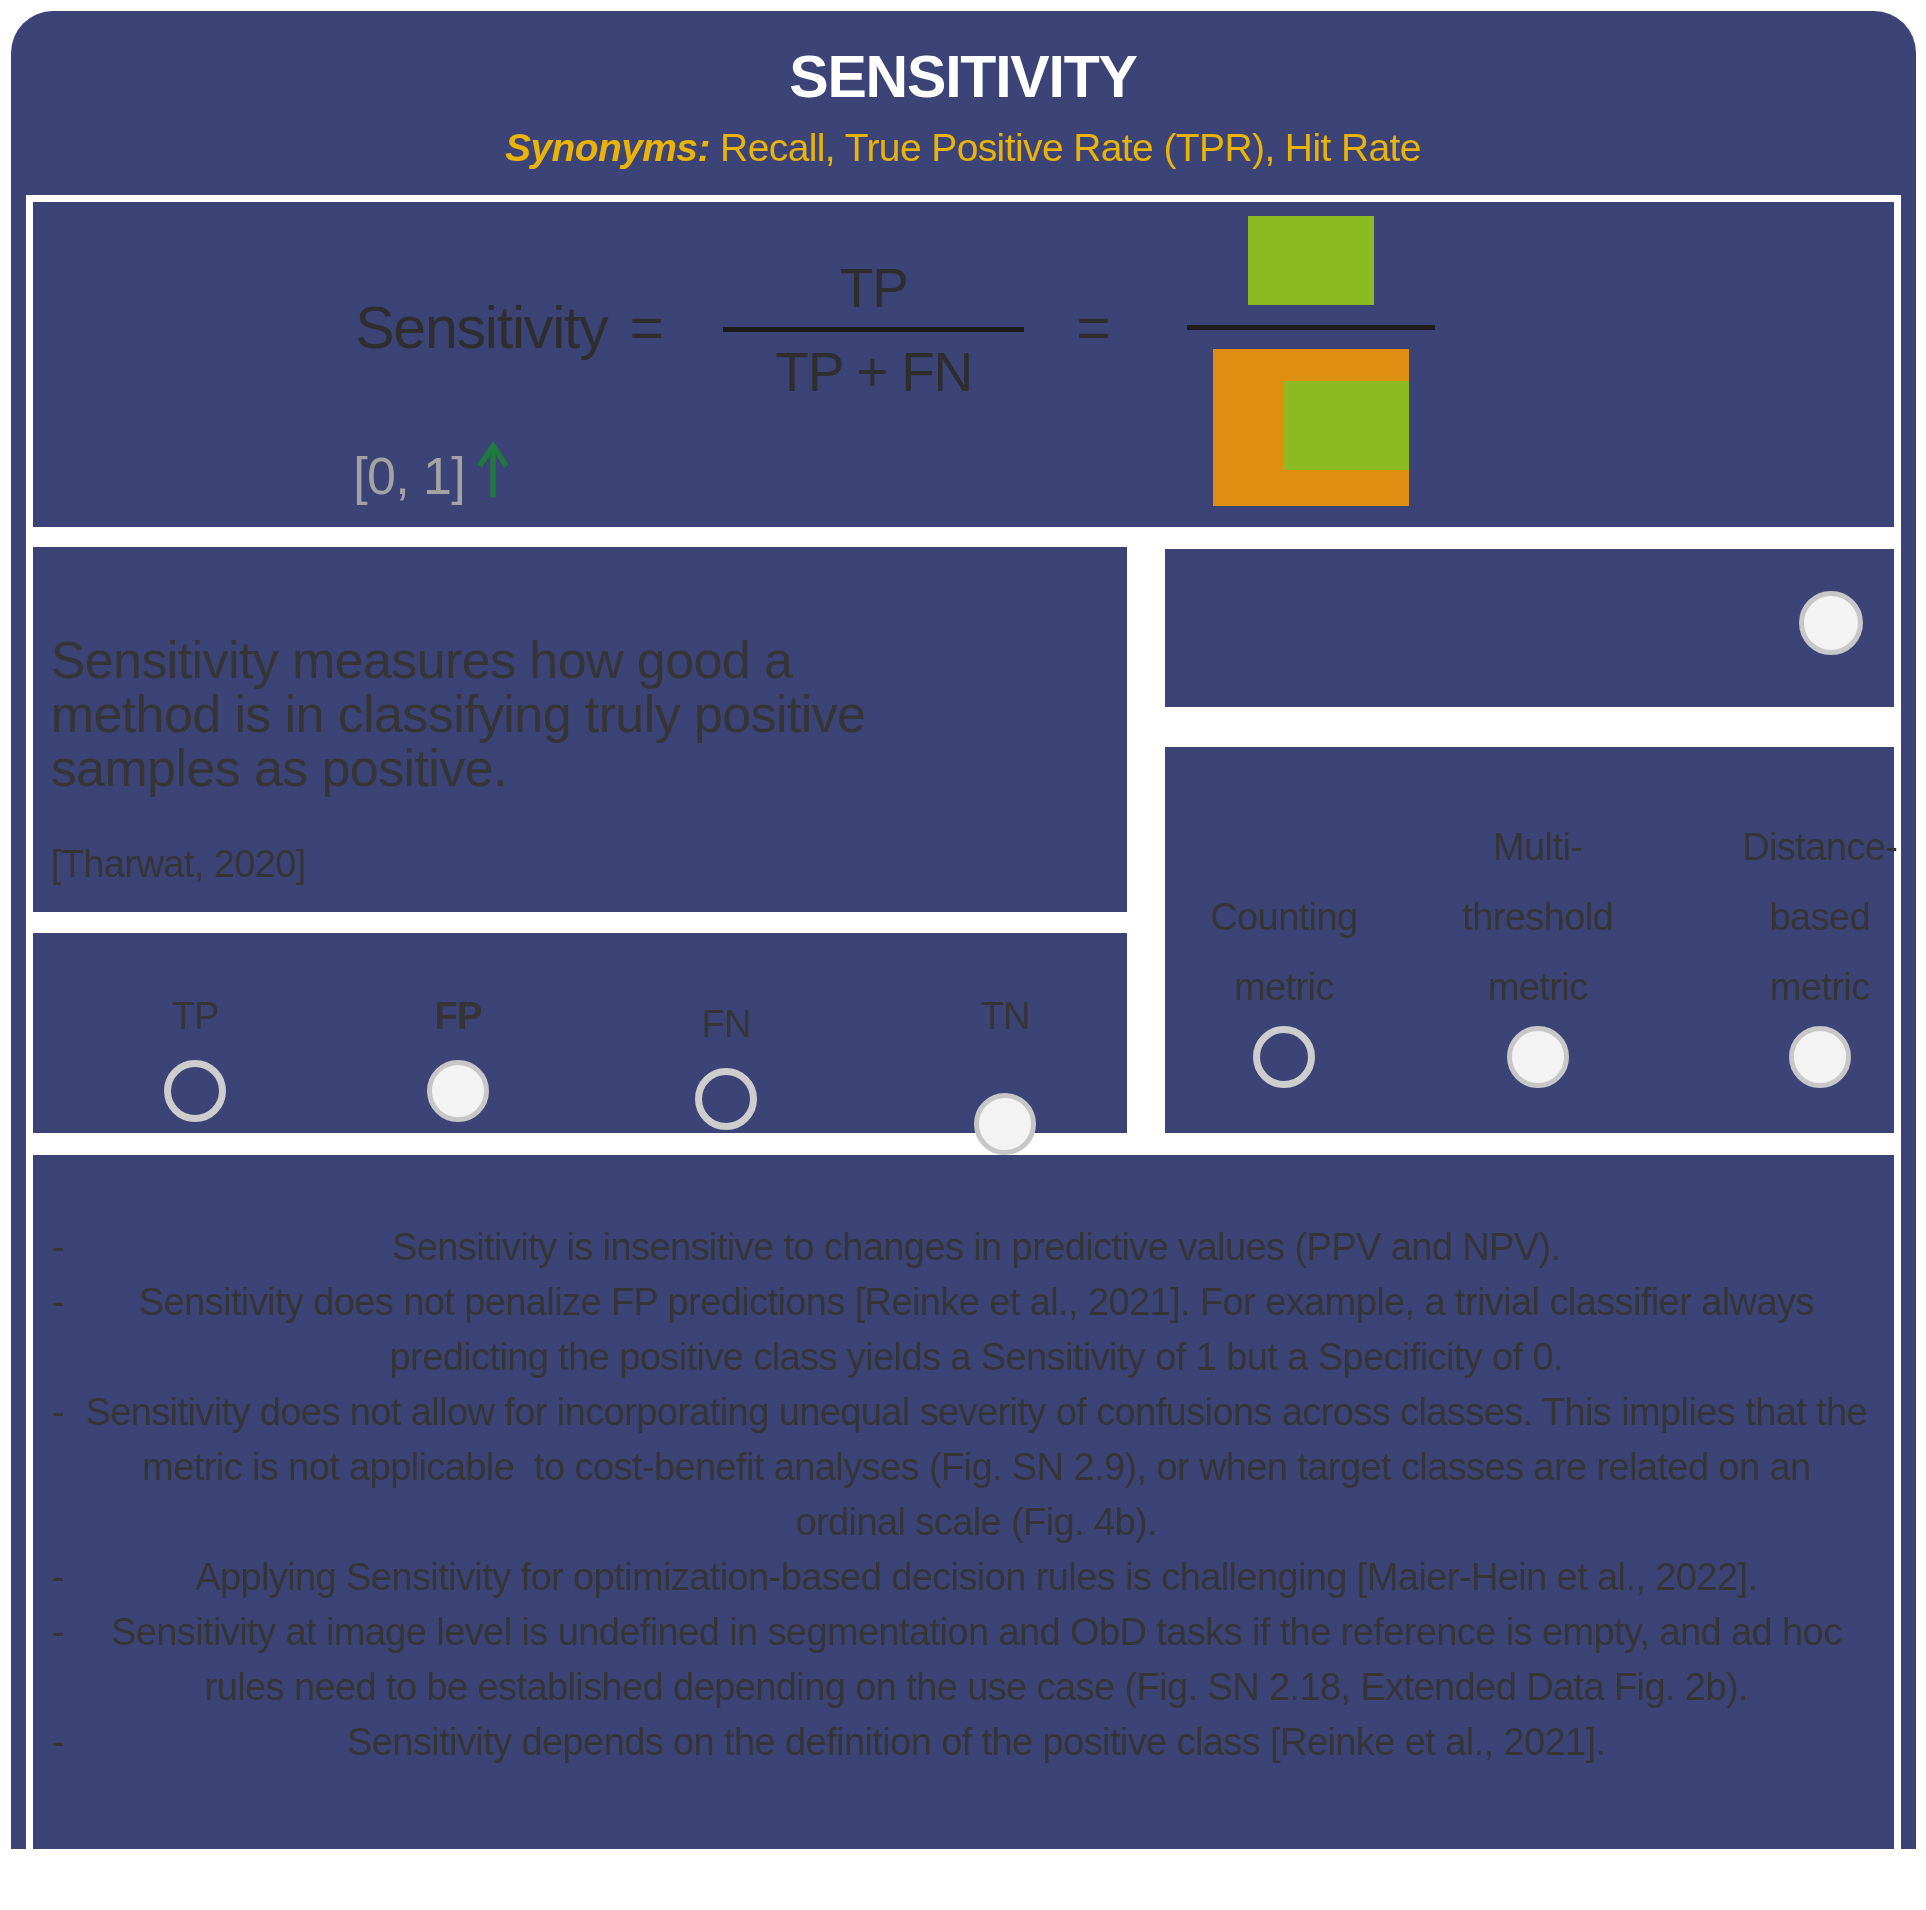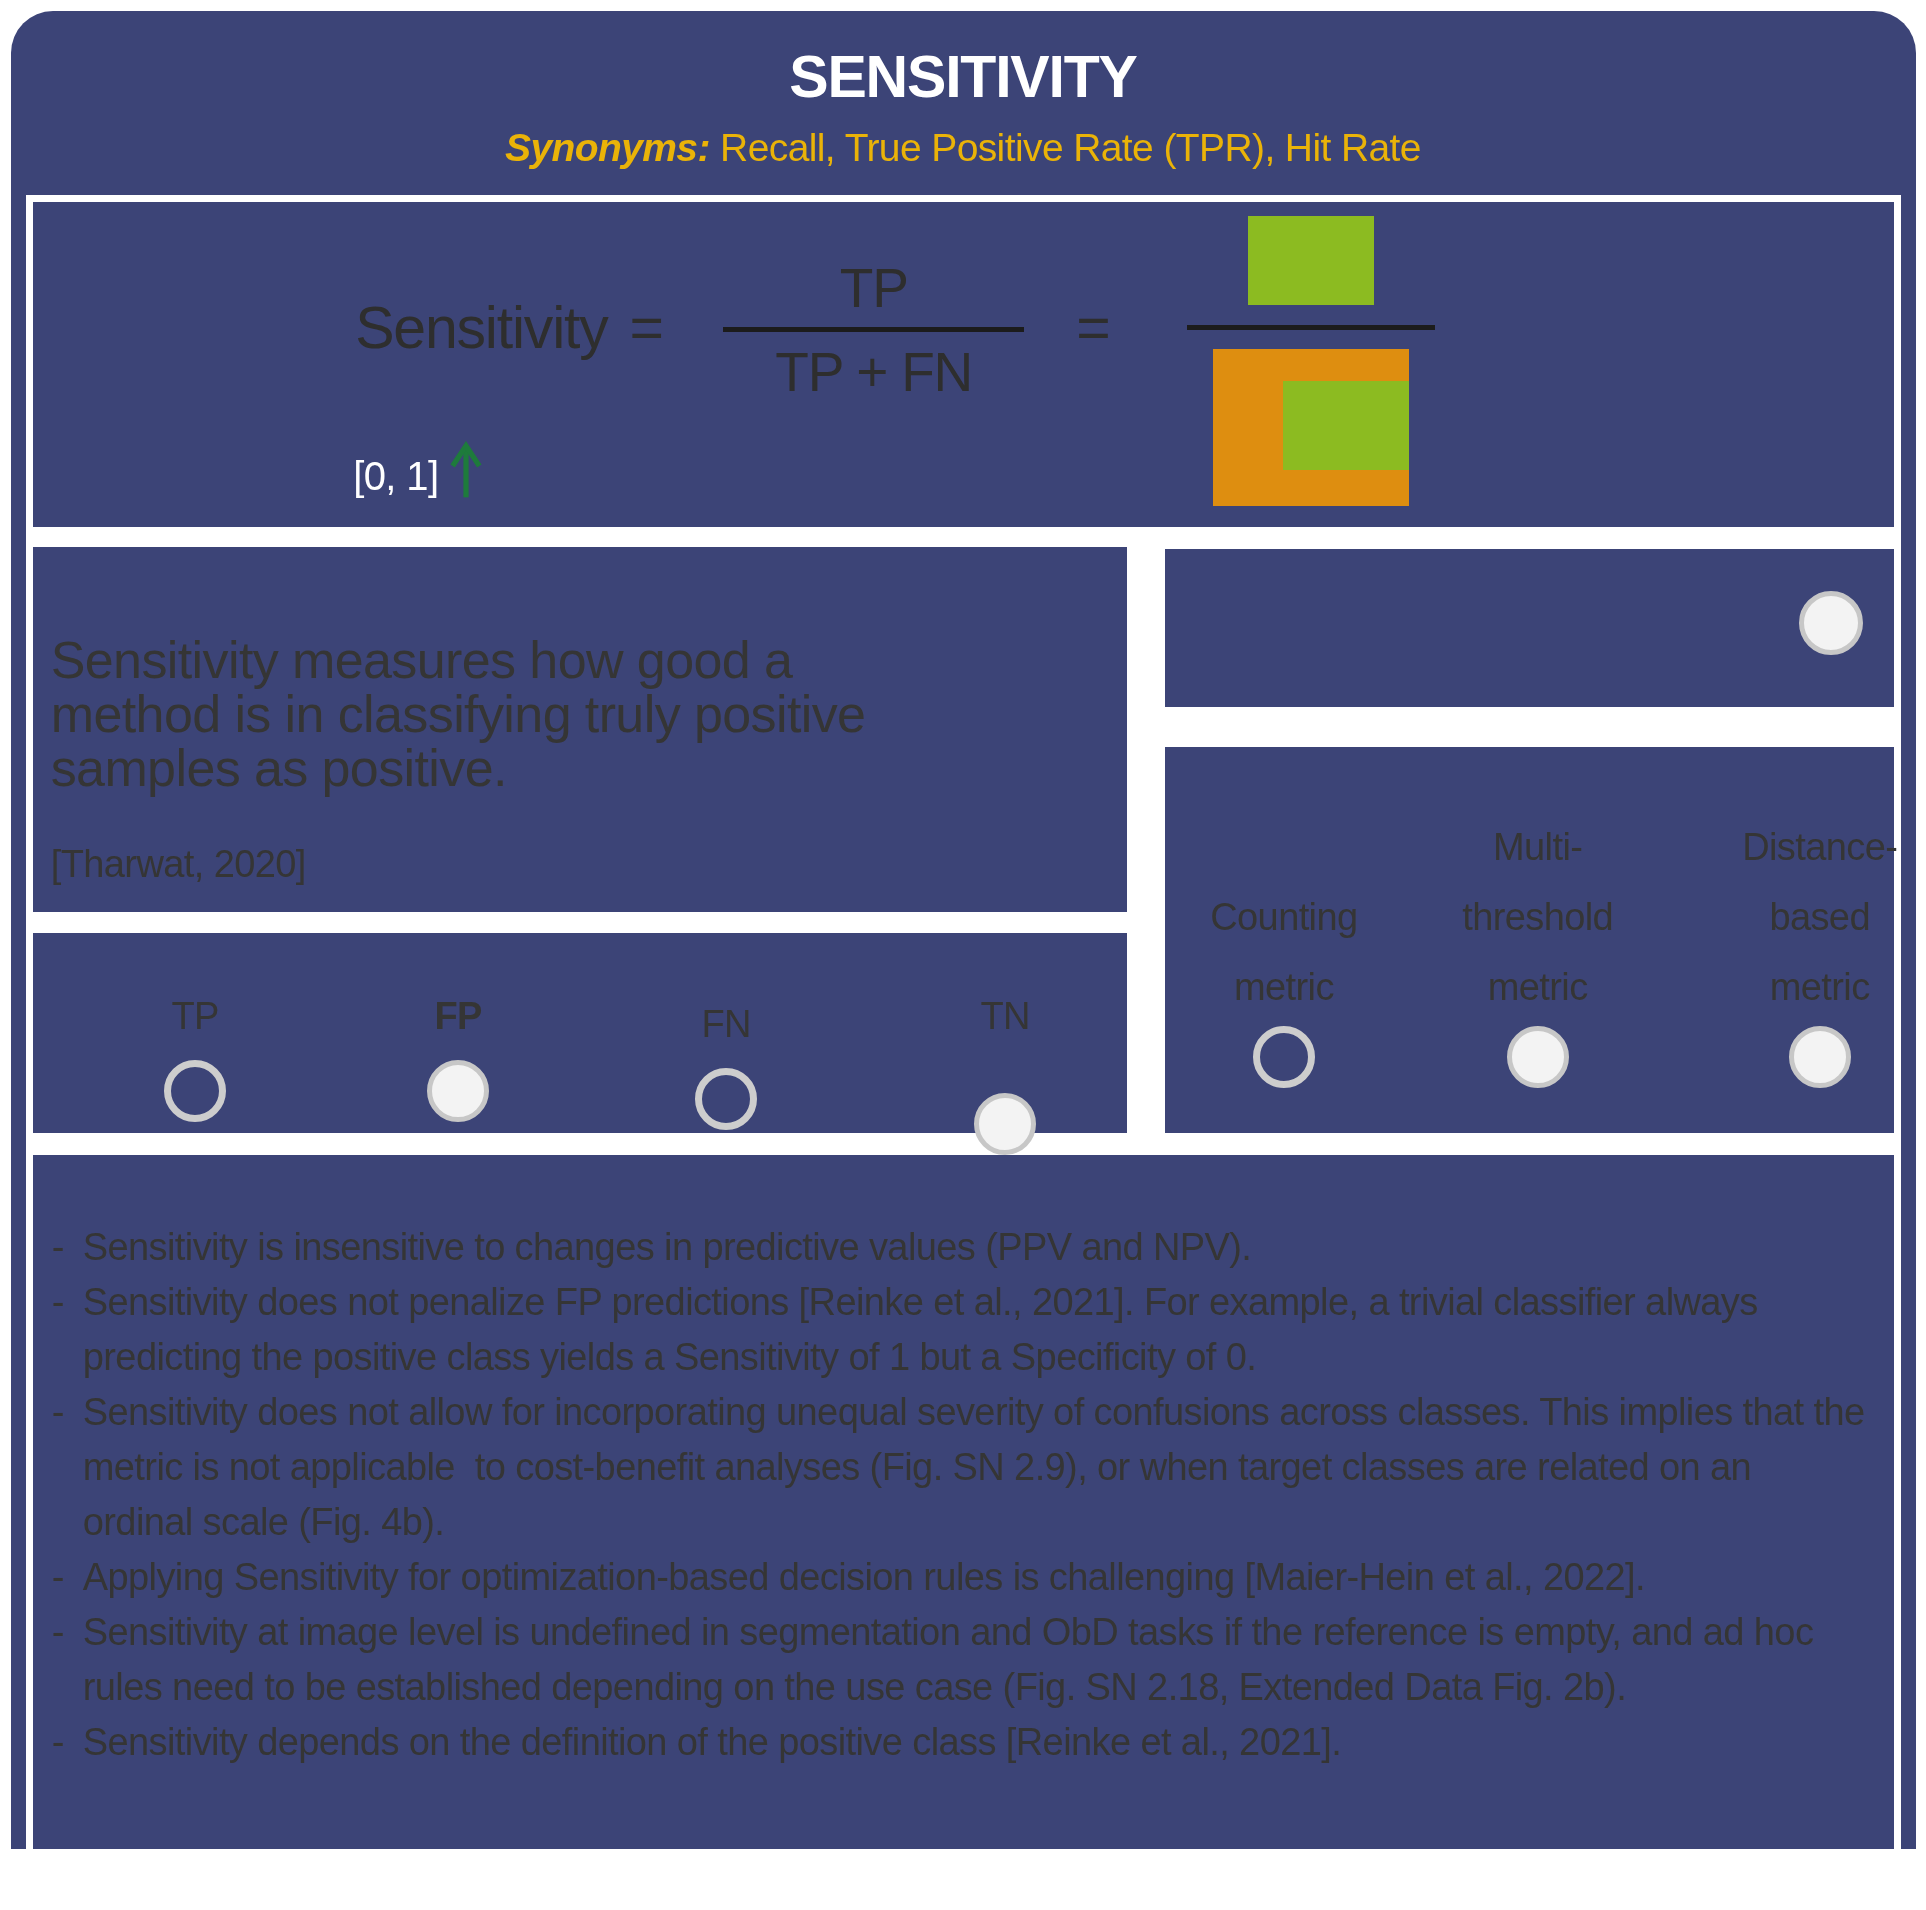--- a/index.html
+++ b/index.html
@@ -38,21 +38,21 @@
   .frac .num{font-size:55px;line-height:61px;letter-spacing:-1.2px;}
   .frac .rule{width:100%;height:5.2px;background:var(--bar);margin:8.2px 0 10.5px 0;}
   .frac .den{font-size:55px;line-height:61px;letter-spacing:-1.2px;}
   .eq2{position:absolute;left:1043px;top:94px;font-size:59px;color:#2E2E2E;line-height:64px;}
   .vfrac-rule{position:absolute;left:1154px;top:123px;width:248px;height:5.2px;background:var(--bar);}
   .rect{position:absolute;}
   .rect-tp-num{left:1215px;top:14.6px;width:126px;height:89px;background:var(--green);}
   .rect-tpfn{left:1180px;top:147px;width:196px;height:157px;background:var(--orange);}
   .rect-tp-den{left:1250px;top:179px;width:126px;height:89px;background:var(--green);}
   .range-row{position:absolute;left:320px;top:237px;display:flex;align-items:flex-end;gap:9.3px;}
-  .range-text{font-size:40px;letter-spacing:-0.6px;line-height:64px;color:#ffffff;}
+  .range-text{font-size:52px;letter-spacing:-0.6px;line-height:64px;color:#a3a3a3;}
   .arrow-icon{display:block;margin-bottom:8.2px;}
 
   
   .desc-text{position:absolute;left:17.5px;top:86px;width:874px;font-size:52px;line-height:54px;letter-spacing:-0.6px;}
   .desc-cite{position:absolute;left:17.5px;top:296px;font-size:38px;letter-spacing:-0.6px;}
 
   
   .dot{width:62px;height:62px;border-radius:50%;}
   .dot-hollow{border:7px solid var(--ring);background:transparent;}
   .dot-filled{border:5.8px solid var(--ring_filled);background:var(--dot_fill);}
@@ -70,21 +70,21 @@
   .type-col{position:absolute;top:125px;width:221px;display:flex;flex-direction:column;align-items:center;}
   .type-col .tlabel{height:140px;display:flex;flex-direction:column;justify-content:flex-end;align-items:center;
                     font-size:38px;line-height:49px;letter-spacing:-0.6px;text-align:center;gap:21px;}
   .type-col .dot{margin-top:14px;}
   .tcol-0{left:8.2px;} .tcol-1{left:262px;} .tcol-2{left:544px;}
 
   
   .lim-list{position:absolute;left:18.6px;top:65px;width:1818px;}
   .bullet{display:flex;font-size:38px;line-height:55px;letter-spacing:-0.6px;}
   .bullet .dash{width:31px;flex:none;}
-  .bullet .btext{flex:1;white-space:pre-wrap;}
+  .bullet .btext{flex:1;white-space:pre-wrap;text-align:center;}
 </style>
 </head>
 <body>
 
 <div class="page">
   <div class="card">
 
     <div class="title">SENSITIVITY</div>
     <div class="synonyms"><span class="syn-label">Synonyms:</span><span> Recall, True Positive Rate (TPR), Hit Rate</span></div>
 

